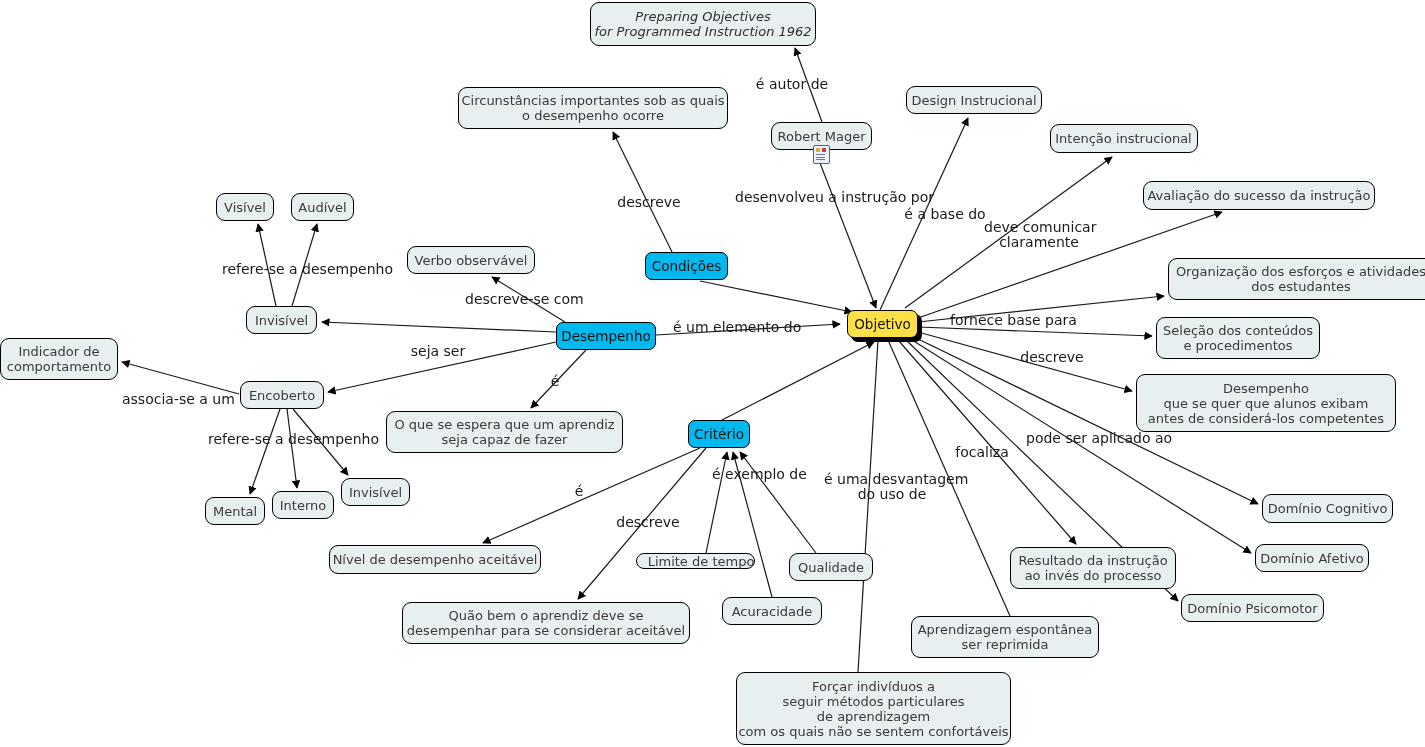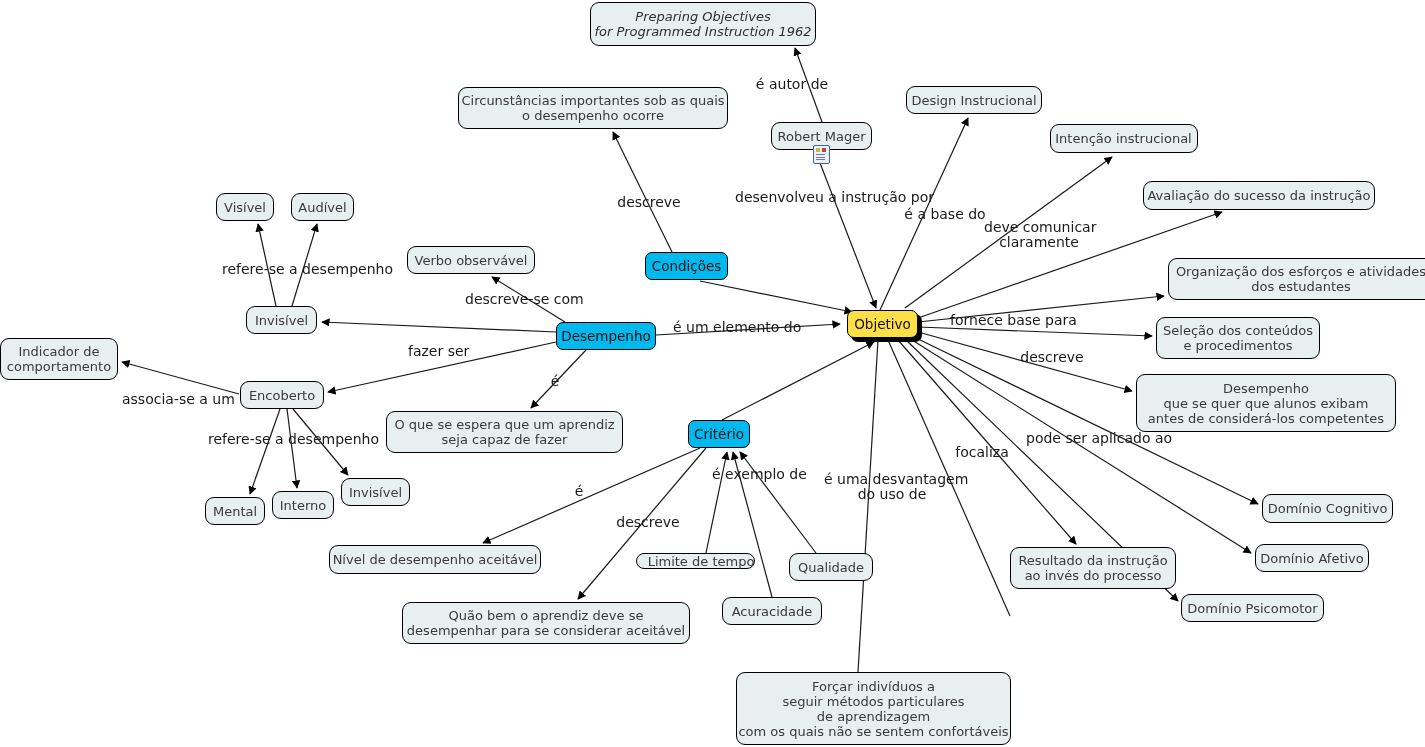--- a/index.html
+++ b/index.html
@@ -149,20 +149,22 @@
 
   <div class="node" style="left:1262px;top:494px;width:131px;height:29px;">Domínio Cognitivo</div>
 
   <div class="node" style="left:1255px;top:544px;width:114px;height:28px;">Domínio Afetivo</div>
 
   <div class="node" style="left:1181px;top:594px;width:143px;height:28px;">Domínio Psicomotor</div>
 
   <div class="node" style="left:1010px;top:547px;width:166px;height:42px;">Resultado da instrução
 ao invés do processo</div>
 
+  <div class="node" style="left:911px;top:616px;width:188px;height:42px;">Aprendizagem espontânea
+ser reprimida</div>
 
   <div class="node" style="left:736px;top:672px;width:275px;height:73px;">Forçar indivíduos a
 seguir métodos particulares
 de aprendizagem
 com os quais não se sentem confortáveis</div>
 
   <div class="node root" style="left:847px;top:310px;width:71px;height:28px;">Objetivo</div>
 
   <div class="node concept" style="left:645px;top:252px;width:83px;height:28px;">Condições</div>
 
@@ -210,21 +212,21 @@
 claramente</div>
   <div class="lbl" style="left:950px;top:313px;width:120px;">fornece base para</div>
   <div class="lbl" style="left:1020px;top:350px;width:64px;">descreve</div>
   <div class="lbl" style="left:1026px;top:431px;width:136px;">pode ser aplicado ao</div>
   <div class="lbl" style="left:954px;top:445px;width:56px;">focaliza</div>
   <div class="lbl" style="left:824px;top:472px;width:136px;">é uma desvantagem
 do uso de</div>
   <div class="lbl" style="left:617px;top:195px;width:64px;">descreve</div>
   <div class="lbl" style="left:673px;top:320px;width:118px;">é um elemento do</div>
   <div class="lbl" style="left:465px;top:292px;width:110px;">descreve-se com</div>
-  <div class="lbl" style="left:408px;top:344px;width:60px;">fazer ser</div>
+  <div class="lbl" style="left:408px;top:344px;width:60px;">seja ser</div>
   <div class="lbl" style="left:549px;top:374px;width:12px;">é</div>
   <div class="lbl" style="left:222px;top:262px;width:156px;">refere-se a desempenho</div>
   <div class="lbl" style="left:122px;top:392px;width:106px;">associa-se a um</div>
   <div class="lbl" style="left:208px;top:432px;width:156px;">refere-se a desempenho</div>
   <div class="lbl" style="left:573px;top:484px;width:12px;">é</div>
   <div class="lbl" style="left:616px;top:515px;width:64px;">descreve</div>
   <div class="lbl" style="left:712px;top:467px;width:88px;">é exemplo de</div>
 
 </div>
 

